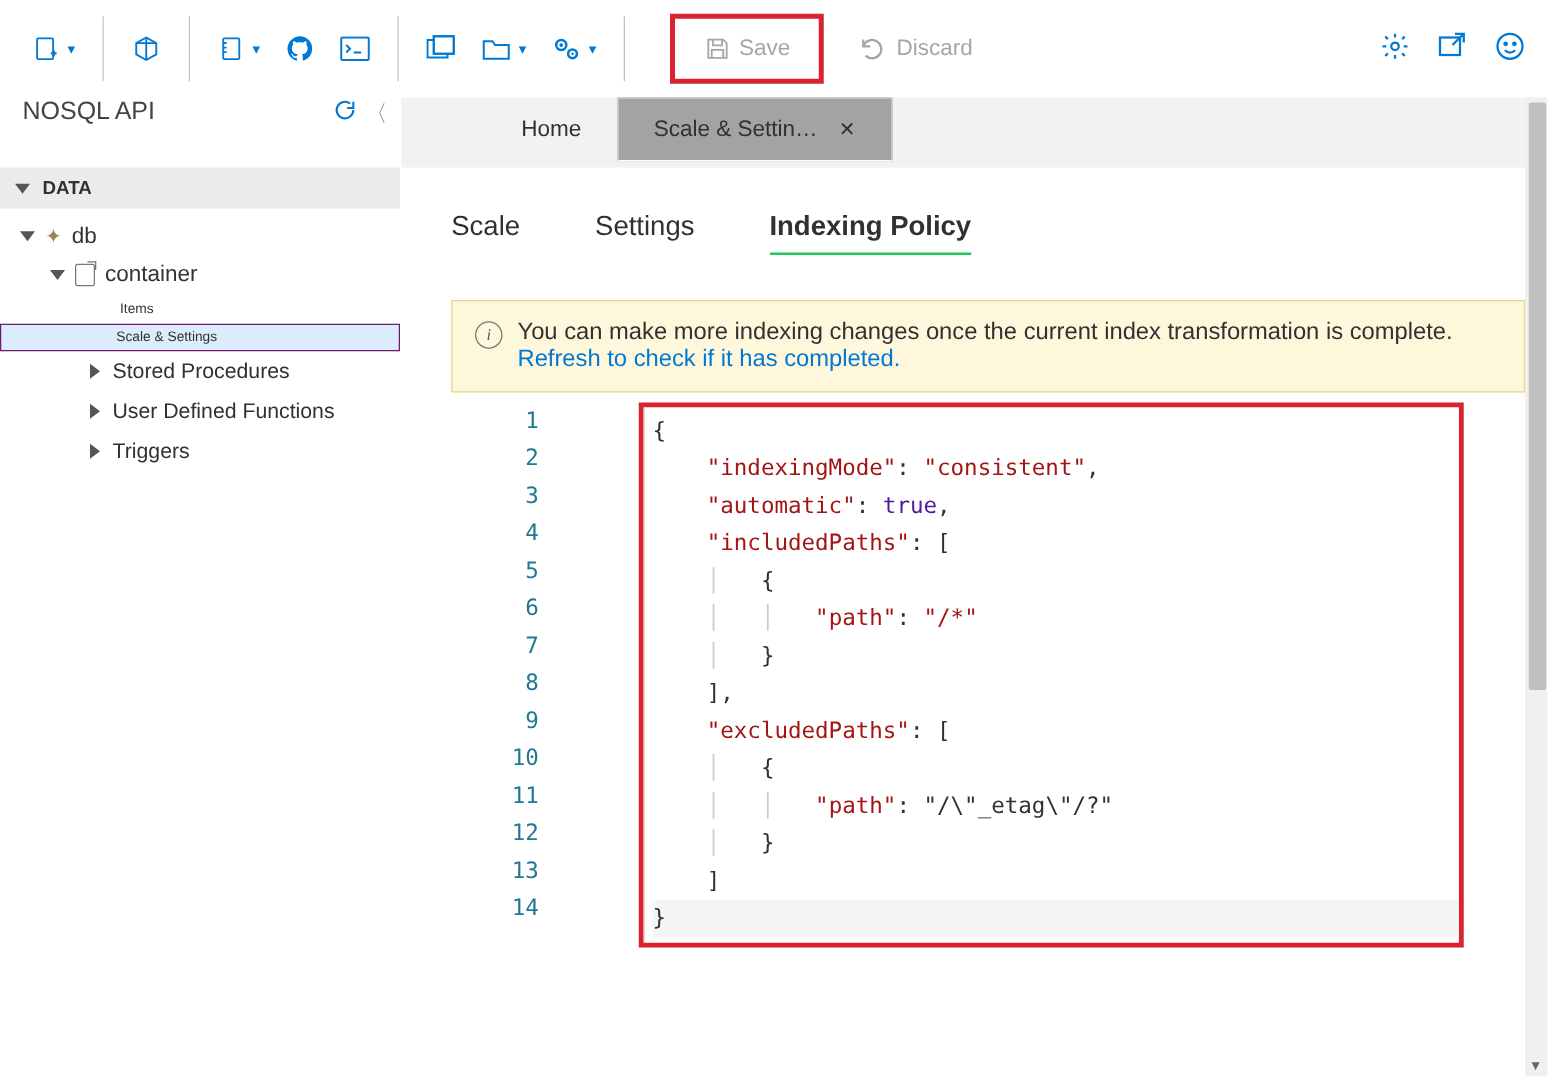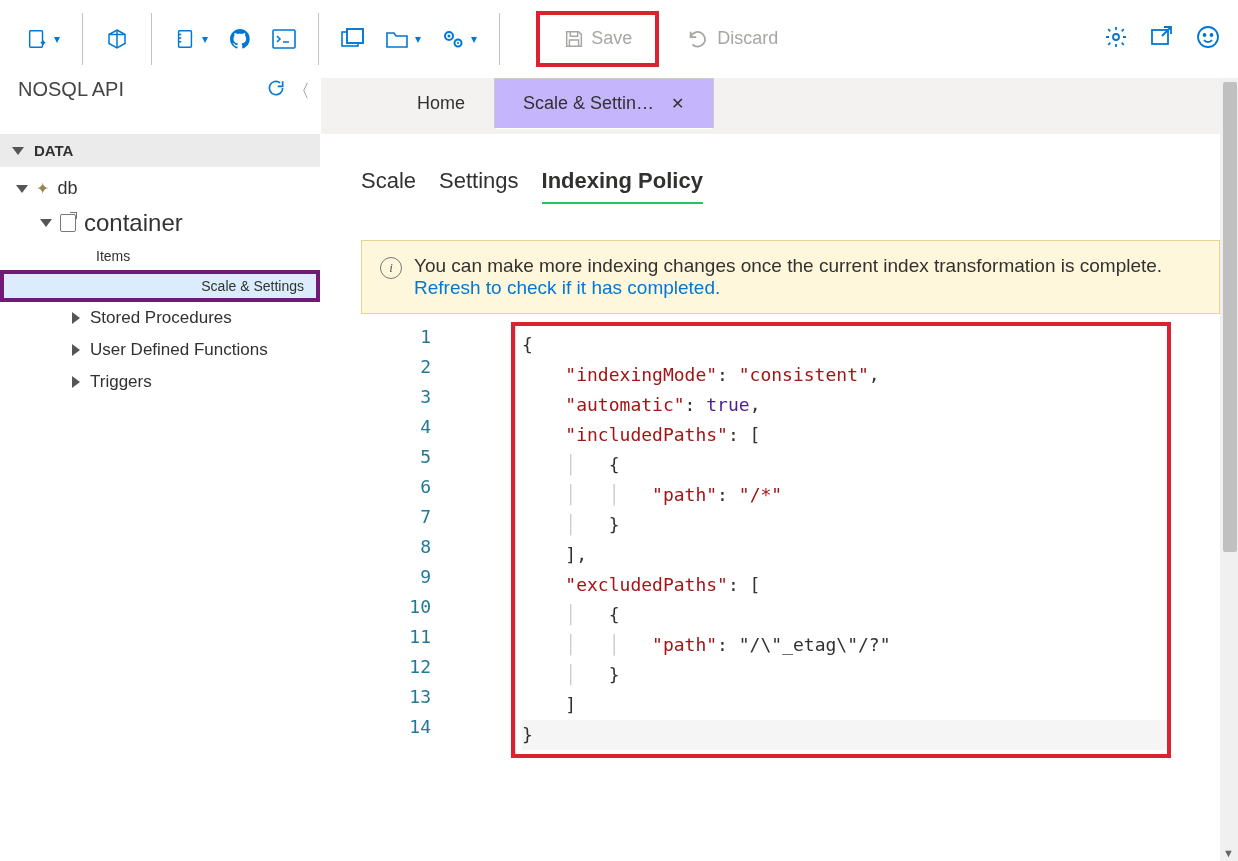--- a/index.html
+++ b/index.html
@@ -53,36 +53,36 @@
   .data-hdr {
     background:#ebebeb; font-weight:600; padding:8px 12px; font-size:15px;
     display:flex; align-items:center; gap:10px;
   }
   .tri { display:inline-block; width:0; height:0; }
   .tri.down { border-left:6px solid transparent; border-right:6px solid transparent; border-top:8px solid #555;}
   .tri.right { border-top:6px solid transparent; border-bottom:6px solid transparent; border-left:8px solid #555;}
   .tree { padding-top:6px;}
   .tree-row { display:flex; align-items:center; gap:8px; padding:5px 0 5px 12px; font-size:17px; color:#333; cursor:pointer;}
   .tree-row.db { padding-left:16px; font-size:18px;}
-  .tree-row.cont { padding-left:40px; font-size:24px;}
-  .tree-leaf { padding:6px 0 6px 96px; font-size:14px; cursor:pointer;}
+  .tree-row.cont { padding-left:40px; font-size:18px;}
+  .tree-leaf { padding:6px 0 6px 96px; font-size:11px; cursor:pointer;}
   .tree-leaf.selected { background:#dbedfc; }
-  .tree-leaf.hl { border:4px solid #701a75; padding:4px 12px 4px 92px;text-align:right;}
+  .tree-leaf.hl { border:1px solid #701a75; padding:4px 1px 4px 92px;}
   .tree-branch { display:flex; align-items:center; gap:10px; padding:6px 0 6px 72px; font-size:17px; cursor:pointer;}
   .db-icon { color:#9c8453; font-size:16px;}
   .cont-icon { width:16px; height:18px; border:1.5px solid #777; border-radius:2px; position:relative;}
   .cont-icon::before{content:""; position:absolute; top:-3px; right:-2px; width:6px; height:6px; border-top:1.5px solid #777; border-right:1.5px solid #777;}
   
   .content { flex:1; display:flex; flex-direction:column; border-left:1px solid #fff; position:relative;}
   .tabstrip { height:56px; background:#f3f2f1; display:flex; align-items:flex-start; padding-left:67px; gap:0;}
   .tab { padding:14px 28px; font-size:18px; color:#323130; border:1px solid transparent; cursor:pointer; position:relative;}
-  .tab.active { background:#c4b5fd; border:1px solid #ccc; border-bottom:1px solid #fff;}
+  .tab.active { background:#a3a3a3; border:1px solid #ccc; border-bottom:1px solid #fff;}
   .tab .close { margin-left:12px; font-size:16px;}
   .body { flex:1; padding:34px 0 0 40px; position:relative; overflow:hidden;}
-  .subtabs { display:flex; gap:23px; font-size:22px; color:#323130; margin-bottom:36px;}
+  .subtabs { display:flex; gap:60px; font-size:22px; color:#323130; margin-bottom:36px;}
   .subtab { padding-bottom:8px; cursor:pointer;}
   .subtab.active { font-weight:600; border-bottom:2px solid #22c55e;}
   .notice {
     background:#fef7dc; border:1px solid #e0d88f; padding:14px 18px;
     font-size:19px; color:#323130; display:flex; gap:12px; margin-right:18px;
   }
   .notice .info-icon { width:22px; height:22px; border:1.5px solid #777; border-radius:50%; display:flex; align-items:center; justify-content:center; font-family:Georgia,serif; font-style:italic; font-size:13px; color:#555; flex-shrink:0; margin-top:2px;}
   .notice a { color:#0078d4; text-decoration:none; cursor:pointer;margin-top:12px;}
   
   .editor-wrap { margin-top:4px; display:flex; border:4px solid #d9232e; width:660px; margin-left:60px;}

